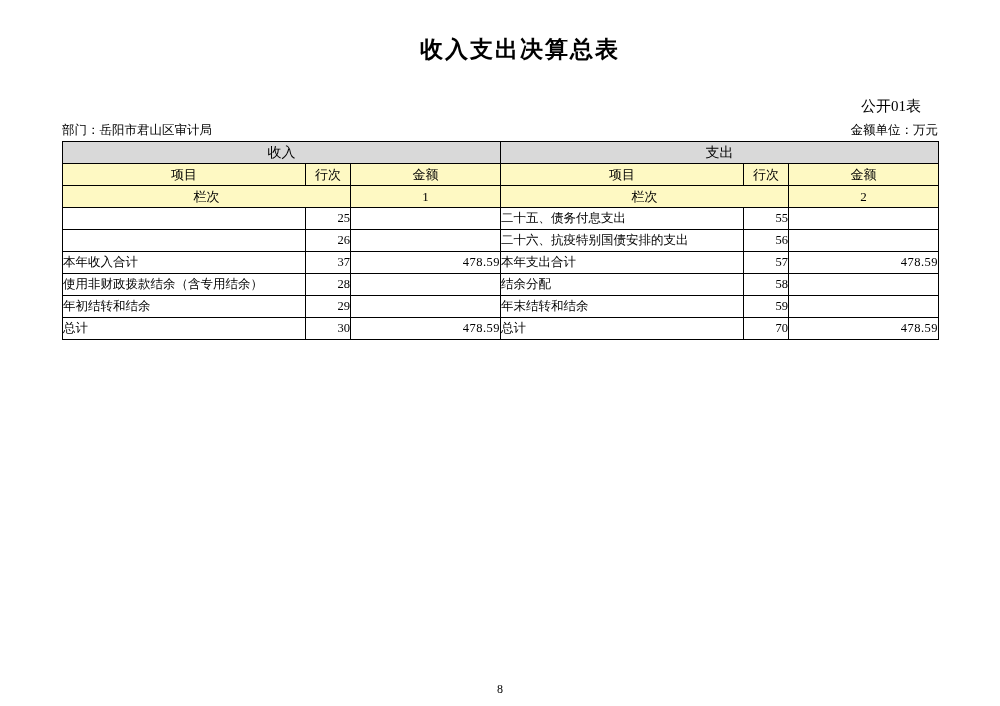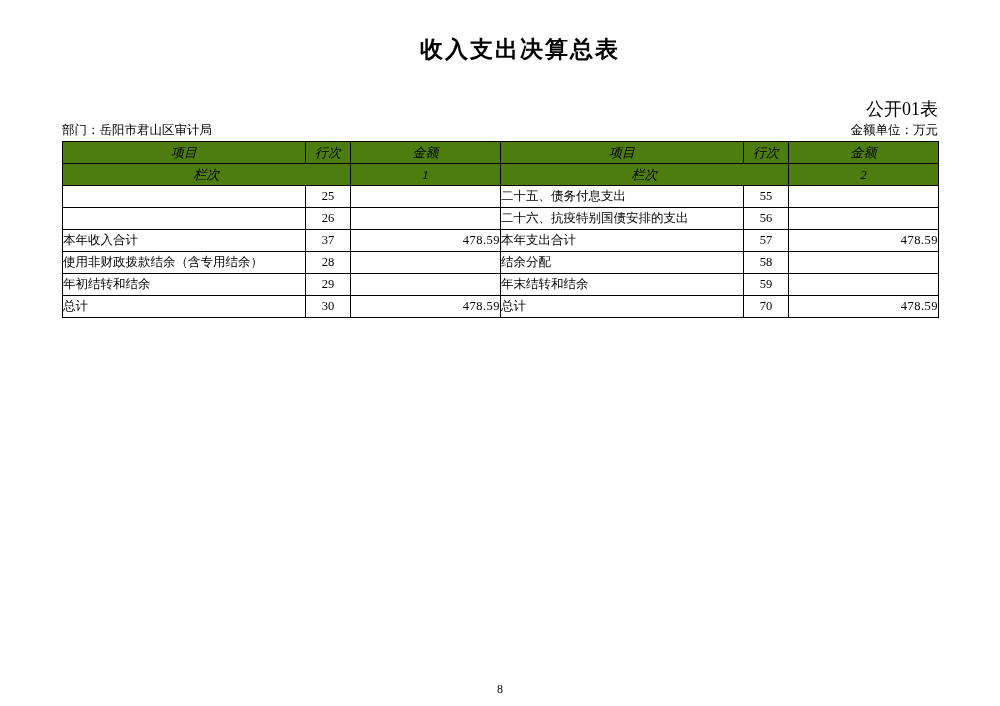--- a/index.html
+++ b/index.html
@@ -25,23 +25,23 @@
     text-align: center;
     font-size: 23px;
     font-weight: bold;
     letter-spacing: 2px;
     margin-top: 34px;
     font-family: "Liberation Serif", "DejaVu Serif", serif;
     padding-left: 40px;
   }
   .form-code {
     position: absolute;
-    right: 62px;
+    right: 79px;
     top: 63px;
-    font-size: 18px;
+    font-size: 15px;
   }
   .meta-row {
     position: absolute;
     left: 62px;
     right: 62px;
     top: 88px;
     font-size: 12.5px;
     display: flex;
     justify-content: space-between;
   }
@@ -57,45 +57,44 @@
     table-layout: fixed;
     font-size: 12.5px;
   }
   table.budget td {
     border: 1px solid #000000;
     padding: 0;
     height: 21px;
     vertical-align: middle;
   }
   .hdr {
-    background: #4d7c0f;
+    background: #fef9c3;
     text-align: center;
     font-size: 13px;
-    font-style: italic;
   }
   .hdr-big {
     background: #d9d9d9;
     text-align: center;
     font-size: 14px;
   }
   .cell-text {
     padding-left: 3px;
     text-align: left;
     white-space: nowrap;
     overflow: hidden;
   }
   .cell-num {
     padding-right: 3px;
     text-align: right;
     white-space: nowrap;
     overflow: hidden;
     letter-spacing: 0.5px;
   }
   .cell-center {
-    text-align: center;
+    text-align: right;
   }
   .col-item { width: 243px; }
   .col-row  { width: 45px; }
   .col-amt  { width: 150px; }
   .notes {
     position: absolute;
     left: 62px;
     top: 297px;
     font-size: 11.5px;
     line-height: 1.55;
@@ -131,20 +130,24 @@
       <colgroup>
         <col class="col-item">
           <col class="col-row">
           <col class="col-amt">
         <col class="col-item">
           <col class="col-row">
           <col class="col-amt">
       </colgroup>
       <tbody>
         <tr>
+          <td class="hdr-big" colspan="3">收入</td>
+          <td class="hdr-big" colspan="3">支出</td>
+        </tr>
+        <tr>
           <td class="hdr">项目</td>
           <td class="hdr">行次</td>
           <td class="hdr">金额</td>
           <td class="hdr">项目</td>
           <td class="hdr">行次</td>
           <td class="hdr">金额</td>
         </tr>
         <tr>
           <td class="hdr" colspan="2">栏次</td>
           <td class="hdr">1</td>

